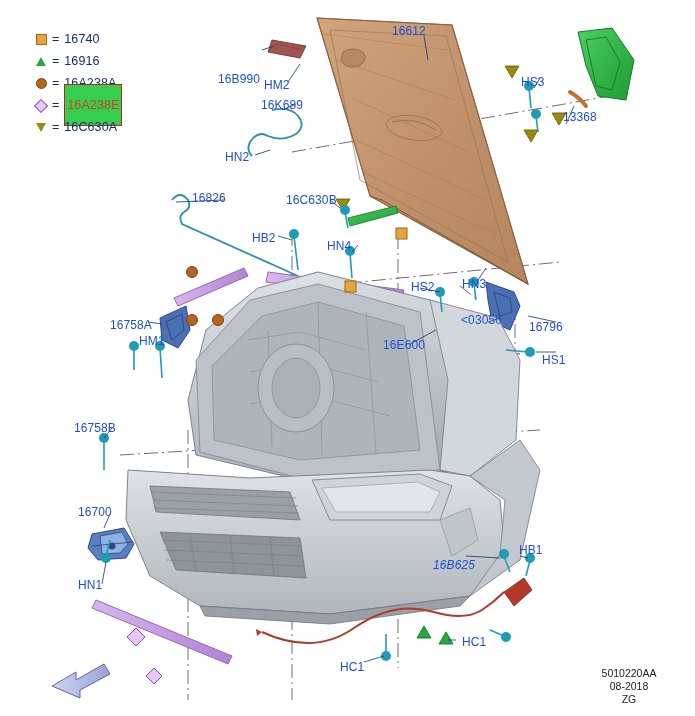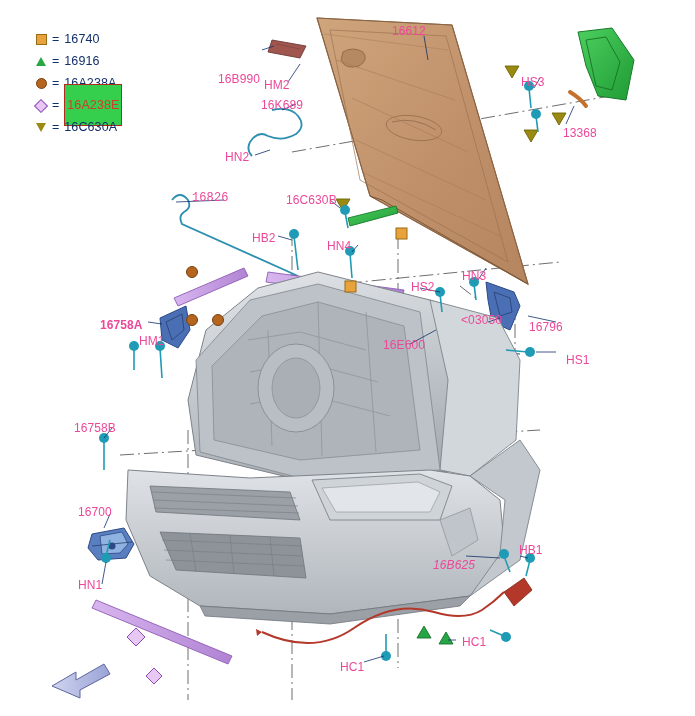--- a/index.html
+++ b/index.html
@@ -102,21 +102,21 @@
     background: #35cf4d;
     color: #d33b2f;
     border: 1px solid #b02a1f;
     padding: 13px 2px;
     font-size: 12.5px;
     letter-spacing: 0.1px;
   }
   .pn {
     position: absolute;
     font-size: 12px;
-    color: #ec4899;
+    color: #1d4ed8;
     white-space: nowrap;
     letter-spacing: 0.1px;
   }
   .footer {
     position: absolute;
     right: 18px;
     bottom: 10px;
     text-align: center;
     font-size: 10.5px;
     color: #222;
@@ -422,36 +422,41 @@
       <span class="legend-eq">=</span>
       <span class="legend-label">16C630A</span>
     </div>
   </div>
 
   <div class="pn" style="left:392px; top:24px;">16612</div>
   <div class="pn" style="left:218px; top:45px;margin-top:27px;">16B990</div>
   <div class="pn" style="left:264px; top:78px;">HM2</div>
   <div class="pn" style="left:521px; top:75px;">HS3</div>
   <div class="pn" style="left:261px; top:98px;">16K689</div>
-  <div class="pn" style="left:563px; top:126px;">13368</div>
+  <div class="pn" style="left:563px; top:110px;">13368</div>
   <div class="pn" style="left:225px; top:150px;">HN2</div>
-  <div class="pn" style="left:192px; top:191px;font-family:Liberation Mono, monospace;">16826</div>
+  <div class="pn" style="left:192px; top:191px;">16826</div>
   <div class="pn" style="left:286px; top:193px;">16C630B</div>
   <div class="pn" style="left:252px; top:231px;">HB2</div>
   <div class="pn" style="left:327px; top:239px;">HN4</div>
-  <div class="pn" style="left:462px; top:269px;text-align:center;">HN3</div>
+  <div class="pn" style="left:462px; top:277px;text-align:center;">HN3</div>
   <div class="pn" style="left:411px; top:280px;">HS2</div>
-  <div class="pn" style="left:100px; top:318px;font-weight:bold;">16758A</div>
+  <div class="pn" style="left:110px; top:318px;">16758A</div>
   <div class="pn" style="left:461px; top:313px;">&lt;03050</div>
   <div class="pn" style="left:529px; top:320px;">16796</div>
   <div class="pn" style="left:139px; top:334px;">HM1</div>
   <div class="pn" style="left:383px; top:338px;">16E600</div>
-  <div class="pn" style="left:566px; top:353px;text-align:center;">HS1</div>
+  <div class="pn" style="left:542px; top:353px;text-align:center;">HS1</div>
   <div class="pn" style="left:74px;  top:421px;">16758B</div>
   <div class="pn" style="left:78px;  top:505px;">16700</div>
   <div class="pn" style="left:519px; top:543px;">HB1</div>
   <div class="pn" style="left:433px; top:558px;font-style:italic;">16B625</div>
   <div class="pn" style="left:78px;  top:578px;">HN1</div>
   <div class="pn" style="left:462px; top:635px;">HC1</div>
   <div class="pn" style="left:340px; top:660px;">HC1</div>
 
+  <div class="footer">
+    <div>5010220AA</div>
+    <div>08-2018</div>
+    <div>ZG</div>
+  </div>
 
 </div>
 
 </body></html>

